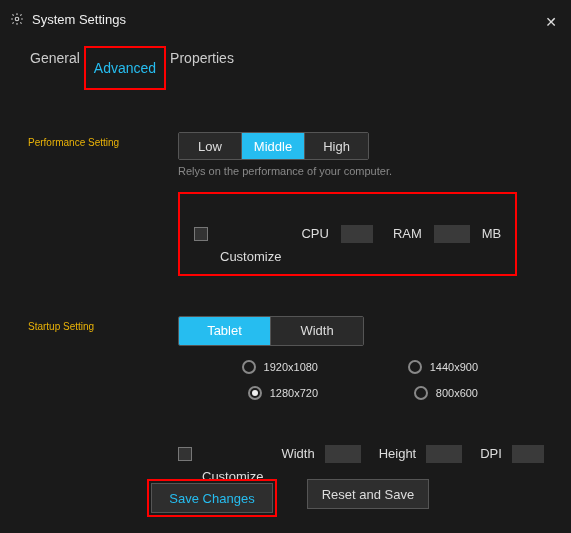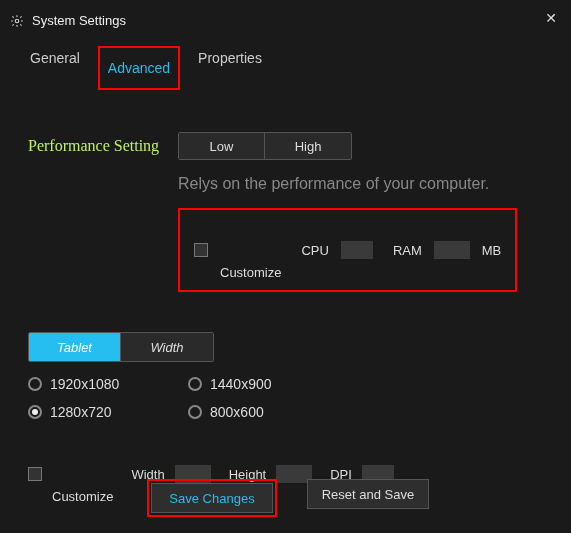--- a/index.html
+++ b/index.html
@@ -7,86 +7,85 @@
     width: 571px;
     height: 533px;
     background: #1a1a1a;
     font-family: "Segoe UI", Arial, sans-serif;
     font-size: 13px;
     color: #cccccc;
     overflow: hidden;
   }
   .titlebar {
     display: flex;
-    align-items: flex-end;
+    align-items: flex-start;
     height: 32px;
-    padding: 4px 10px;
+    padding: 12px 10px;
     background: #1a1a1a;
   }
   .gear {
     width: 14px; height: 14px;
     margin-right: 8px;
     display: inline-flex;
     align-items: center; justify-content: center;
   }
   .title { color: #eeeeee; font-size: 13px; }
   .close-x {
     margin-left: auto;
     color: #dddddd;
     font-size: 14px;
     width: 20px; height: 20px;
     display: flex; align-items: center; justify-content: center;
     cursor: default;
   }
   .tabs {
     display: flex;
-    gap: 28px;
+    gap: 14px;
     padding: 18px 28px 10px 30px;
     font-size: 14px;
   }
   .tab { color: #cccccc; }
   .tab.active { color: #26bdf0; }
   .hilite-red {
     border: 2px solid #ff0000;
     padding: 12px 8px;
     margin: -4px -10px;
   }
   .content { padding: 6px 28px 0 28px; }
   .section { margin-top: 30px; display: flex; }
   .section-label {
     width: 150px;
     flex: 0 0 150px;
-    color: #bef264;
-    font-size: 16px;
+    color: #eab308;
+    font-size: 10px;
     padding-top: 5px;
-    font-family: Liberation Serif, serif;
   }
   .section-body { flex: 1; }
   .seg {
     display: inline-flex;
     border: 1px solid #555;
     border-radius: 2px;
     overflow: hidden;
   }
   .seg-btn {
-    width: 86px;
+    width: 63px;
     height: 26px;
     display: flex; align-items: center; justify-content: center;
     background: #2a2a2a;
     color: #dddddd;
     border-right: 1px solid #555;
     font-size: 13px;
   }
   .seg-btn:last-child { border-right: none; }
   .seg-btn.active { background: #26bdf0; color: #fff; }
   .hint {
-    margin-top: 12px;
+    margin-top: 3px;
     color: #888888;
     line-height: 1.5;
-    font-size: 16px;
+    font-size: 11px;
   }
   .row {
     display: flex;
     align-items: center;
     gap: 10px;
   }
   .row.res { margin-top: 14px; gap: 20px; }
   .red-box {
     border: 2px solid #ff0000;
     padding: 10px 14px;
@@ -103,41 +102,42 @@
   }
   .cb-label { color: #dddddd; margin-top: 45px; }
   .field-lbl { color: #dddddd; margin-left: 8px; }
   .mini-input {
     width: 32px; height: 18px;
     background: #3a3a3a;
     border: none;
     display: inline-block;
   }
   .mini-input.w { width: 36px; }
-  .startup-seg .seg-btn { width: 92px; height: 28px; font-style: italic; }
+  .startup-seg .seg-btn { width: 92px; height: 28px; }
   .radio {
     width: 14px; height: 14px;
     border: 2px solid #888;
     border-radius: 50%;
     display: inline-flex;
     align-items: center; justify-content: center;
     margin-right: 8px;
   }
   .radio.sel::after {
     content: "";
     width: 6px; height: 6px;
     background: #eee;
     border-radius: 50%;
   }
   .res-item {
     display: inline-flex;
     align-items: center;
     width: 140px;
     color: #dddddd;
-    font-size: 14px;
+    font-size: 11px;
+    justify-content: flex-end;
   }
   .startup-customize {
     margin-top: 24px;
     display: flex;
     align-items: center;
     gap: 10px;
   }
   .buttons {
     position: absolute;
     bottom: 16px;
@@ -182,38 +182,40 @@
   <span class="tab">Properties</span>
 </div>
 
 <div class="content">
 
   <div class="section">
     <div class="section-label">Performance Setting</div>
     <div class="section-body">
       <div class="seg">
         <div class="seg-btn">Low</div>
+        <div class="seg-btn active">Middle</div>
         <div class="seg-btn">High</div>
       </div>
       <div class="hint">
         <span>Relys on the performance of your computer.</span><br>
       </div>
       <div class="red-box">
         <span class="cb"></span>
         <span class="cb-label">Customize</span>
         <span class="field-lbl">CPU</span>
         <span class="mini-input"></span>
         <span class="field-lbl">RAM</span>
         <span class="mini-input w"></span>
         <span class="field-lbl" style="margin-left:0">MB</span>
       </div>
     </div>
   </div>
 
   <div class="section" style="margin-top:40px">
+    <div class="section-label">Startup Setting</div>
     <div class="section-body">
       <div class="seg startup-seg">
         <div class="seg-btn active">Tablet</div>
         <div class="seg-btn">Width</div>
       </div>
 
       <div class="row res">
         <span class="res-item">
           <span class="radio"></span>
           <span>1920x1080</span>

